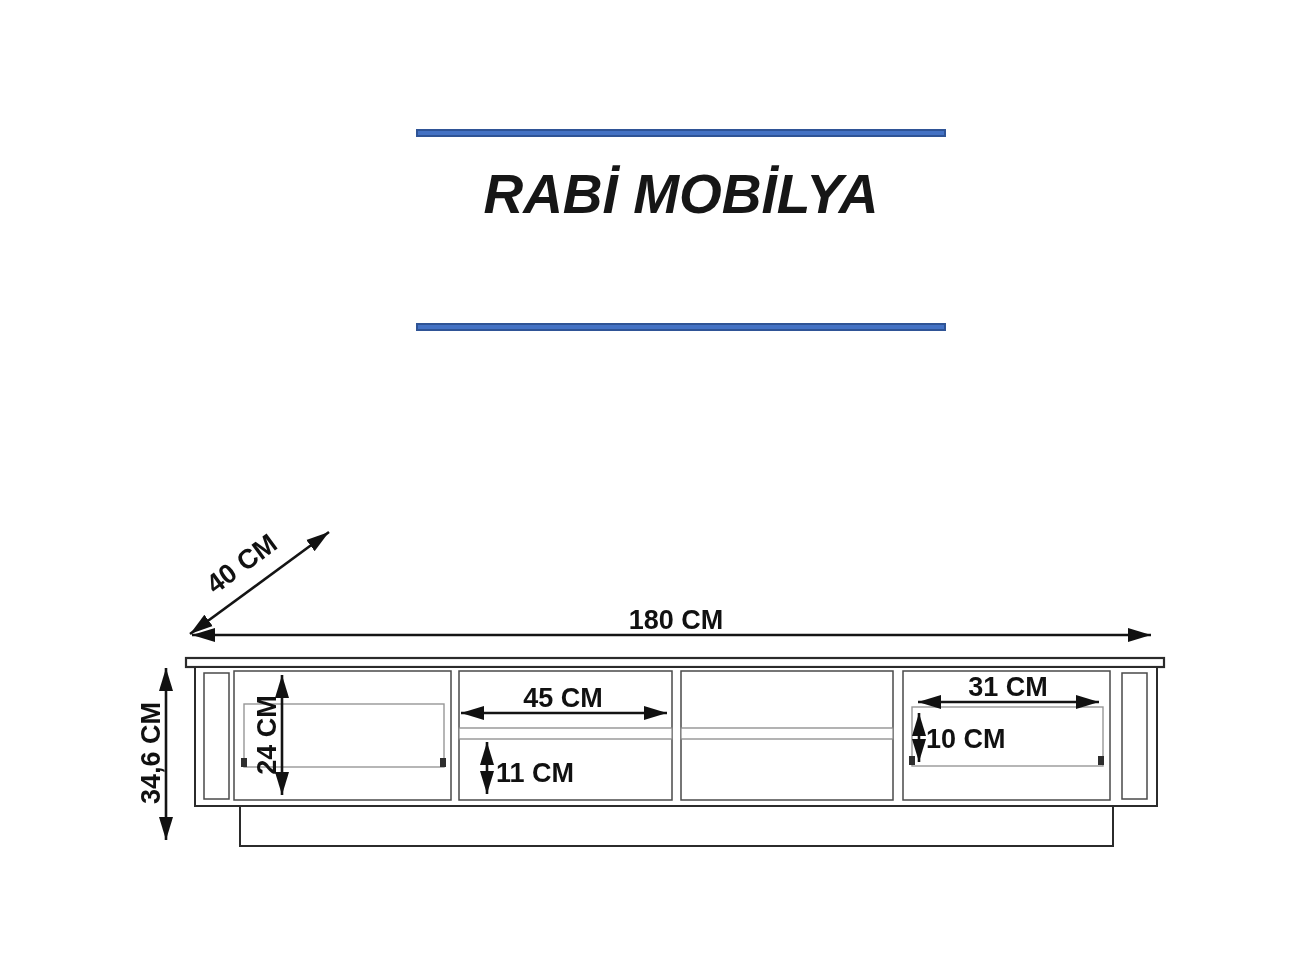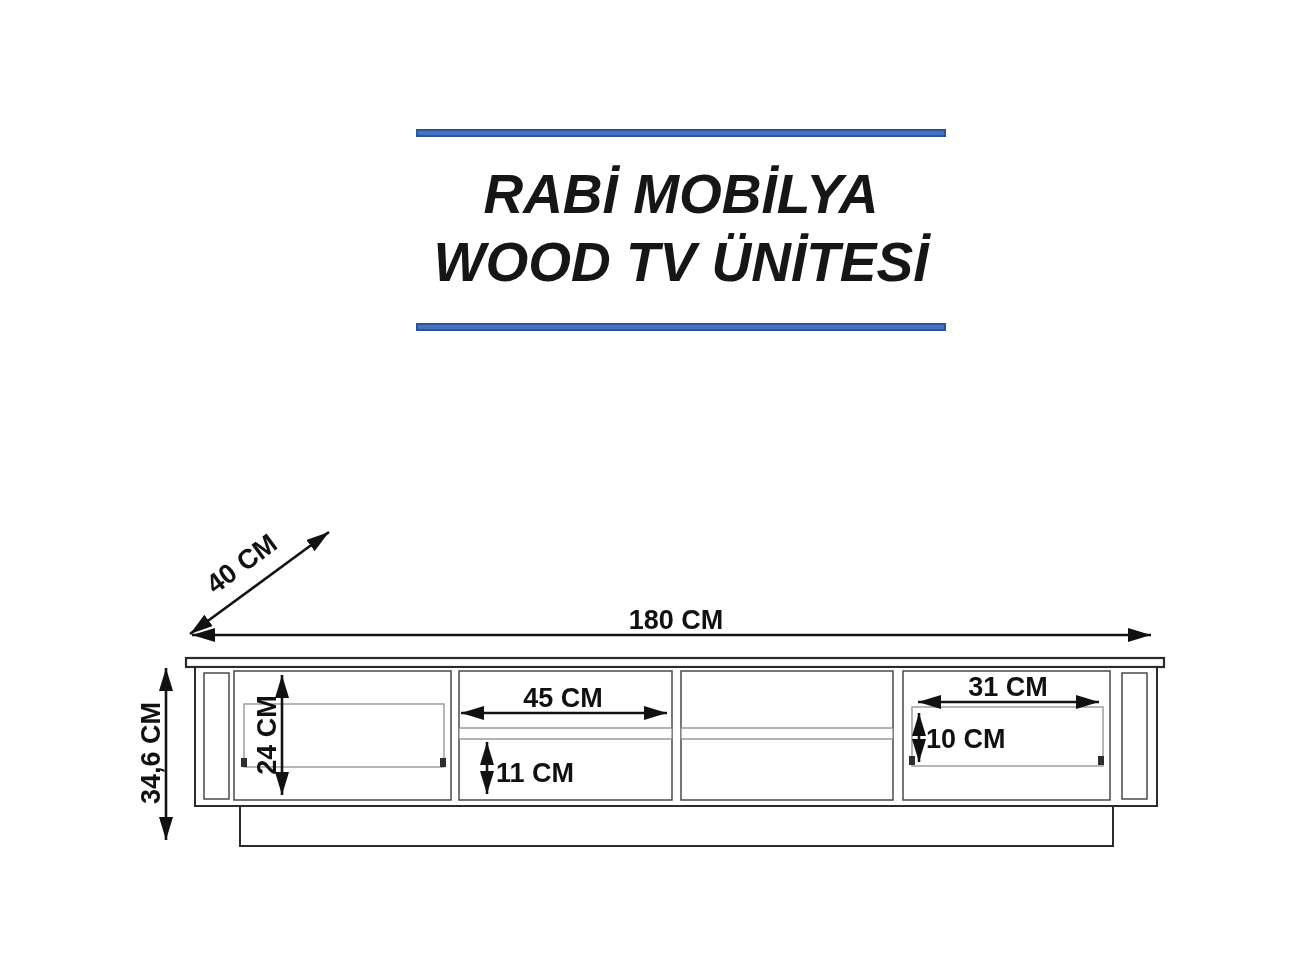--- a/index.html
+++ b/index.html
@@ -50,21 +50,20 @@
 </style>
 </head>
 <body>
 
 <div id="page">
 
   <div id="rule-top" class="title-rule"></div>
 
   <div id="title-block">
     <div>RABİ MOBİLYA</div>
-    <div>WOOD TV ÜNİTESİ</div>
   </div>
 
   <div id="rule-bottom" class="title-rule"></div>
 
   <svg id="drawing" width="1304" height="978" viewBox="0 0 1304 978" xmlns="http://www.w3.org/2000/svg">
     <defs>
       <marker id="arr" viewBox="0 0 24 16" markerWidth="24" markerHeight="16" refX="23" refY="8" orient="auto-start-reverse" markerUnits="userSpaceOnUse">
         <path d="M0,1 L23,8 L0,15 Z" fill="#111111"></path>
       </marker>
     </defs>

